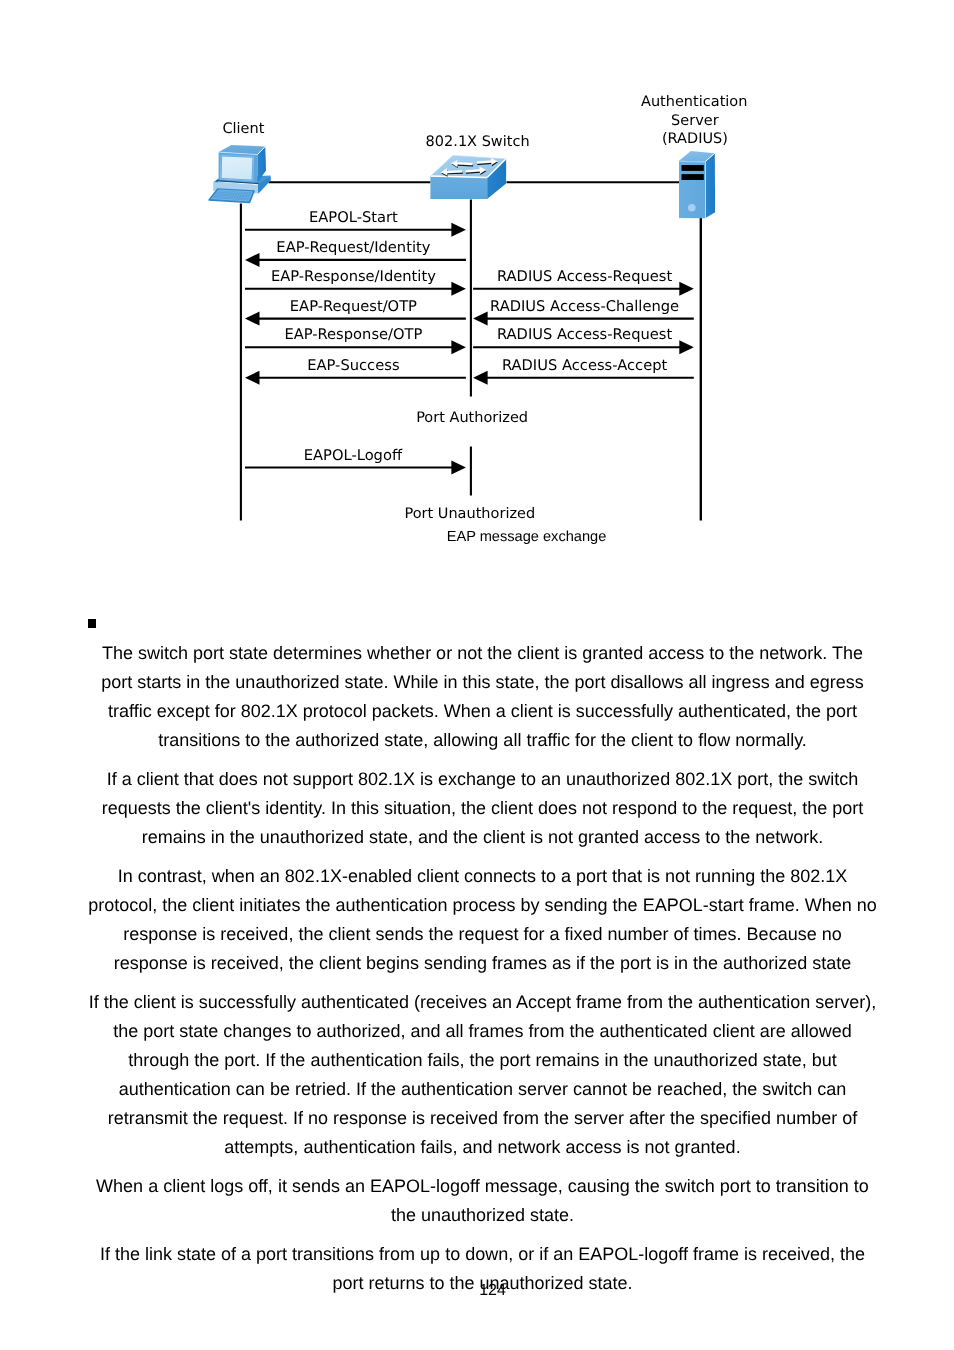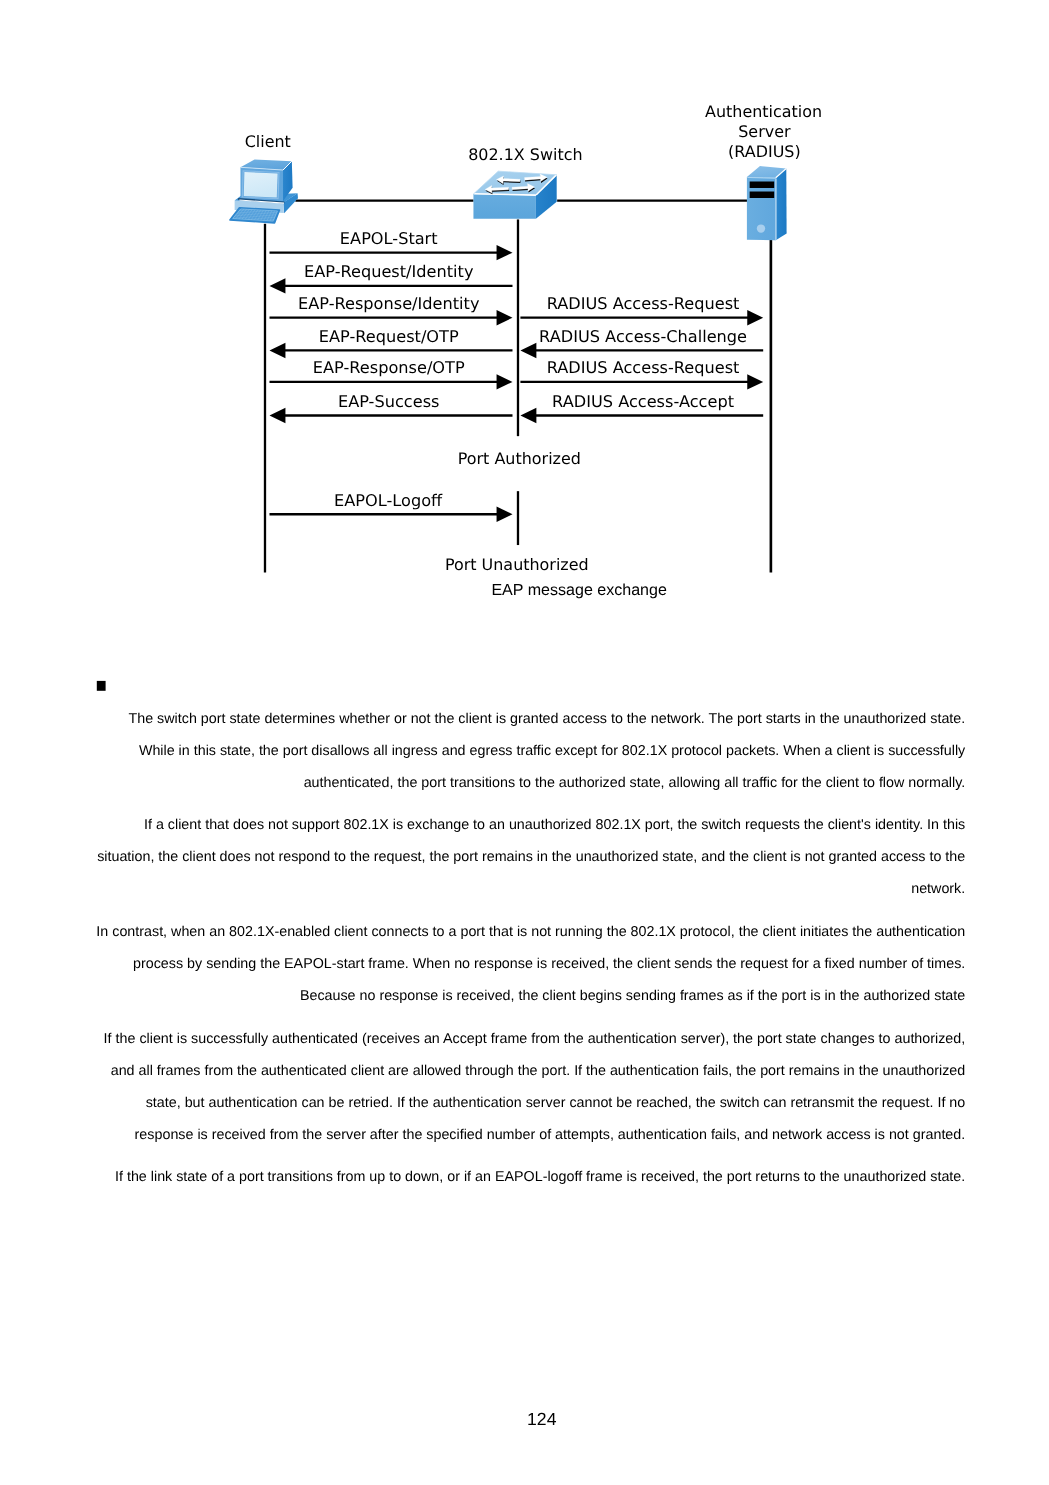--- a/index.html
+++ b/index.html
@@ -6,21 +6,21 @@
   html,body{margin:0;padding:0;background:#fff;}
   body{width:954px;height:1350px;font-family:"Liberation Sans",sans-serif;color:#000;
        -webkit-font-smoothing:antialiased;
        text-rendering:geometricPrecision;}
   svg text{-webkit-font-smoothing:antialiased;}
   .page{position:relative;width:954px;height:1350px;overflow:hidden;background:#fff;}
   #diagram-svg{position:absolute;left:0;top:0;}
   .caption{position:absolute;left:0;top:528.5px;width:1053px;text-align:center;
            font-size:14.6px;line-height:16px;}
   .body-text{position:absolute;left:87.5px;top:610px;width:790px;}
-  .body-text p{margin:0 0 10.2px 0;font-size:13px;line-height:28.95px;text-align:right;}
+  .body-text p{margin:0 0 10.2px 0;font-size:18px;line-height:28.95px;text-align:center;}
   .bullet-line{height:28.95px;position:relative;}
   .bullet{position:absolute;left:0;top:9.2px;width:8.7px;height:8.7px;background:#000;}
   .pagenum{position:absolute;left:0;top:1282px;width:985px;text-align:center;font-size:16px;line-height:18px;}
 </style>
 </head>
 <body>
 
 <div class="page">
 
   <svg id="diagram-svg" width="954" height="560" viewBox="0 0 954 560">
@@ -183,17 +183,18 @@
   <div class="caption">EAP message exchange</div>
 
   <div class="body-text">
     <div class="bullet-line">
       <span class="bullet"></span>
     </div>
     <p>The switch port state determines whether or not the client is granted access to the network. The port starts in the unauthorized state. While in this state, the port disallows all ingress and egress traffic except for 802.1X protocol packets. When a client is successfully authenticated, the port transitions to the authorized state, allowing all traffic for the client to flow normally.</p>
     <p>If a client that does not support 802.1X is exchange to an unauthorized 802.1X port, the switch requests the client's identity. In this situation, the client does not respond to the request, the port remains in the unauthorized state, and the client is not granted access to the network.</p>
     <p>In contrast, when an 802.1X-enabled client connects to a port that is not running the 802.1X protocol, the client initiates the authentication process by sending the EAPOL-start frame. When no response is received, the client sends the request for a fixed number of times. Because no response is received, the client begins sending frames as if the port is in the authorized state</p>
     <p>If the client is successfully authenticated (receives an Accept frame from the authentication server), the port state changes to authorized, and all frames from the authenticated client are allowed through the port. If the authentication fails, the port remains in the unauthorized state, but authentication can be retried. If the authentication server cannot be reached, the switch can retransmit the request. If no response is received from the server after the specified number of attempts, authentication fails, and network access is not granted.</p>
+    <p>When a client logs off, it sends an EAPOL-logoff message, causing the switch port to transition to the unauthorized state.</p>
     <p>If the link state of a port transitions from up to down, or if an EAPOL-logoff frame is received, the port returns to the unauthorized state.</p>
   </div>
 
   <div class="pagenum">124</div>
 </div>
 
 </body></html>

